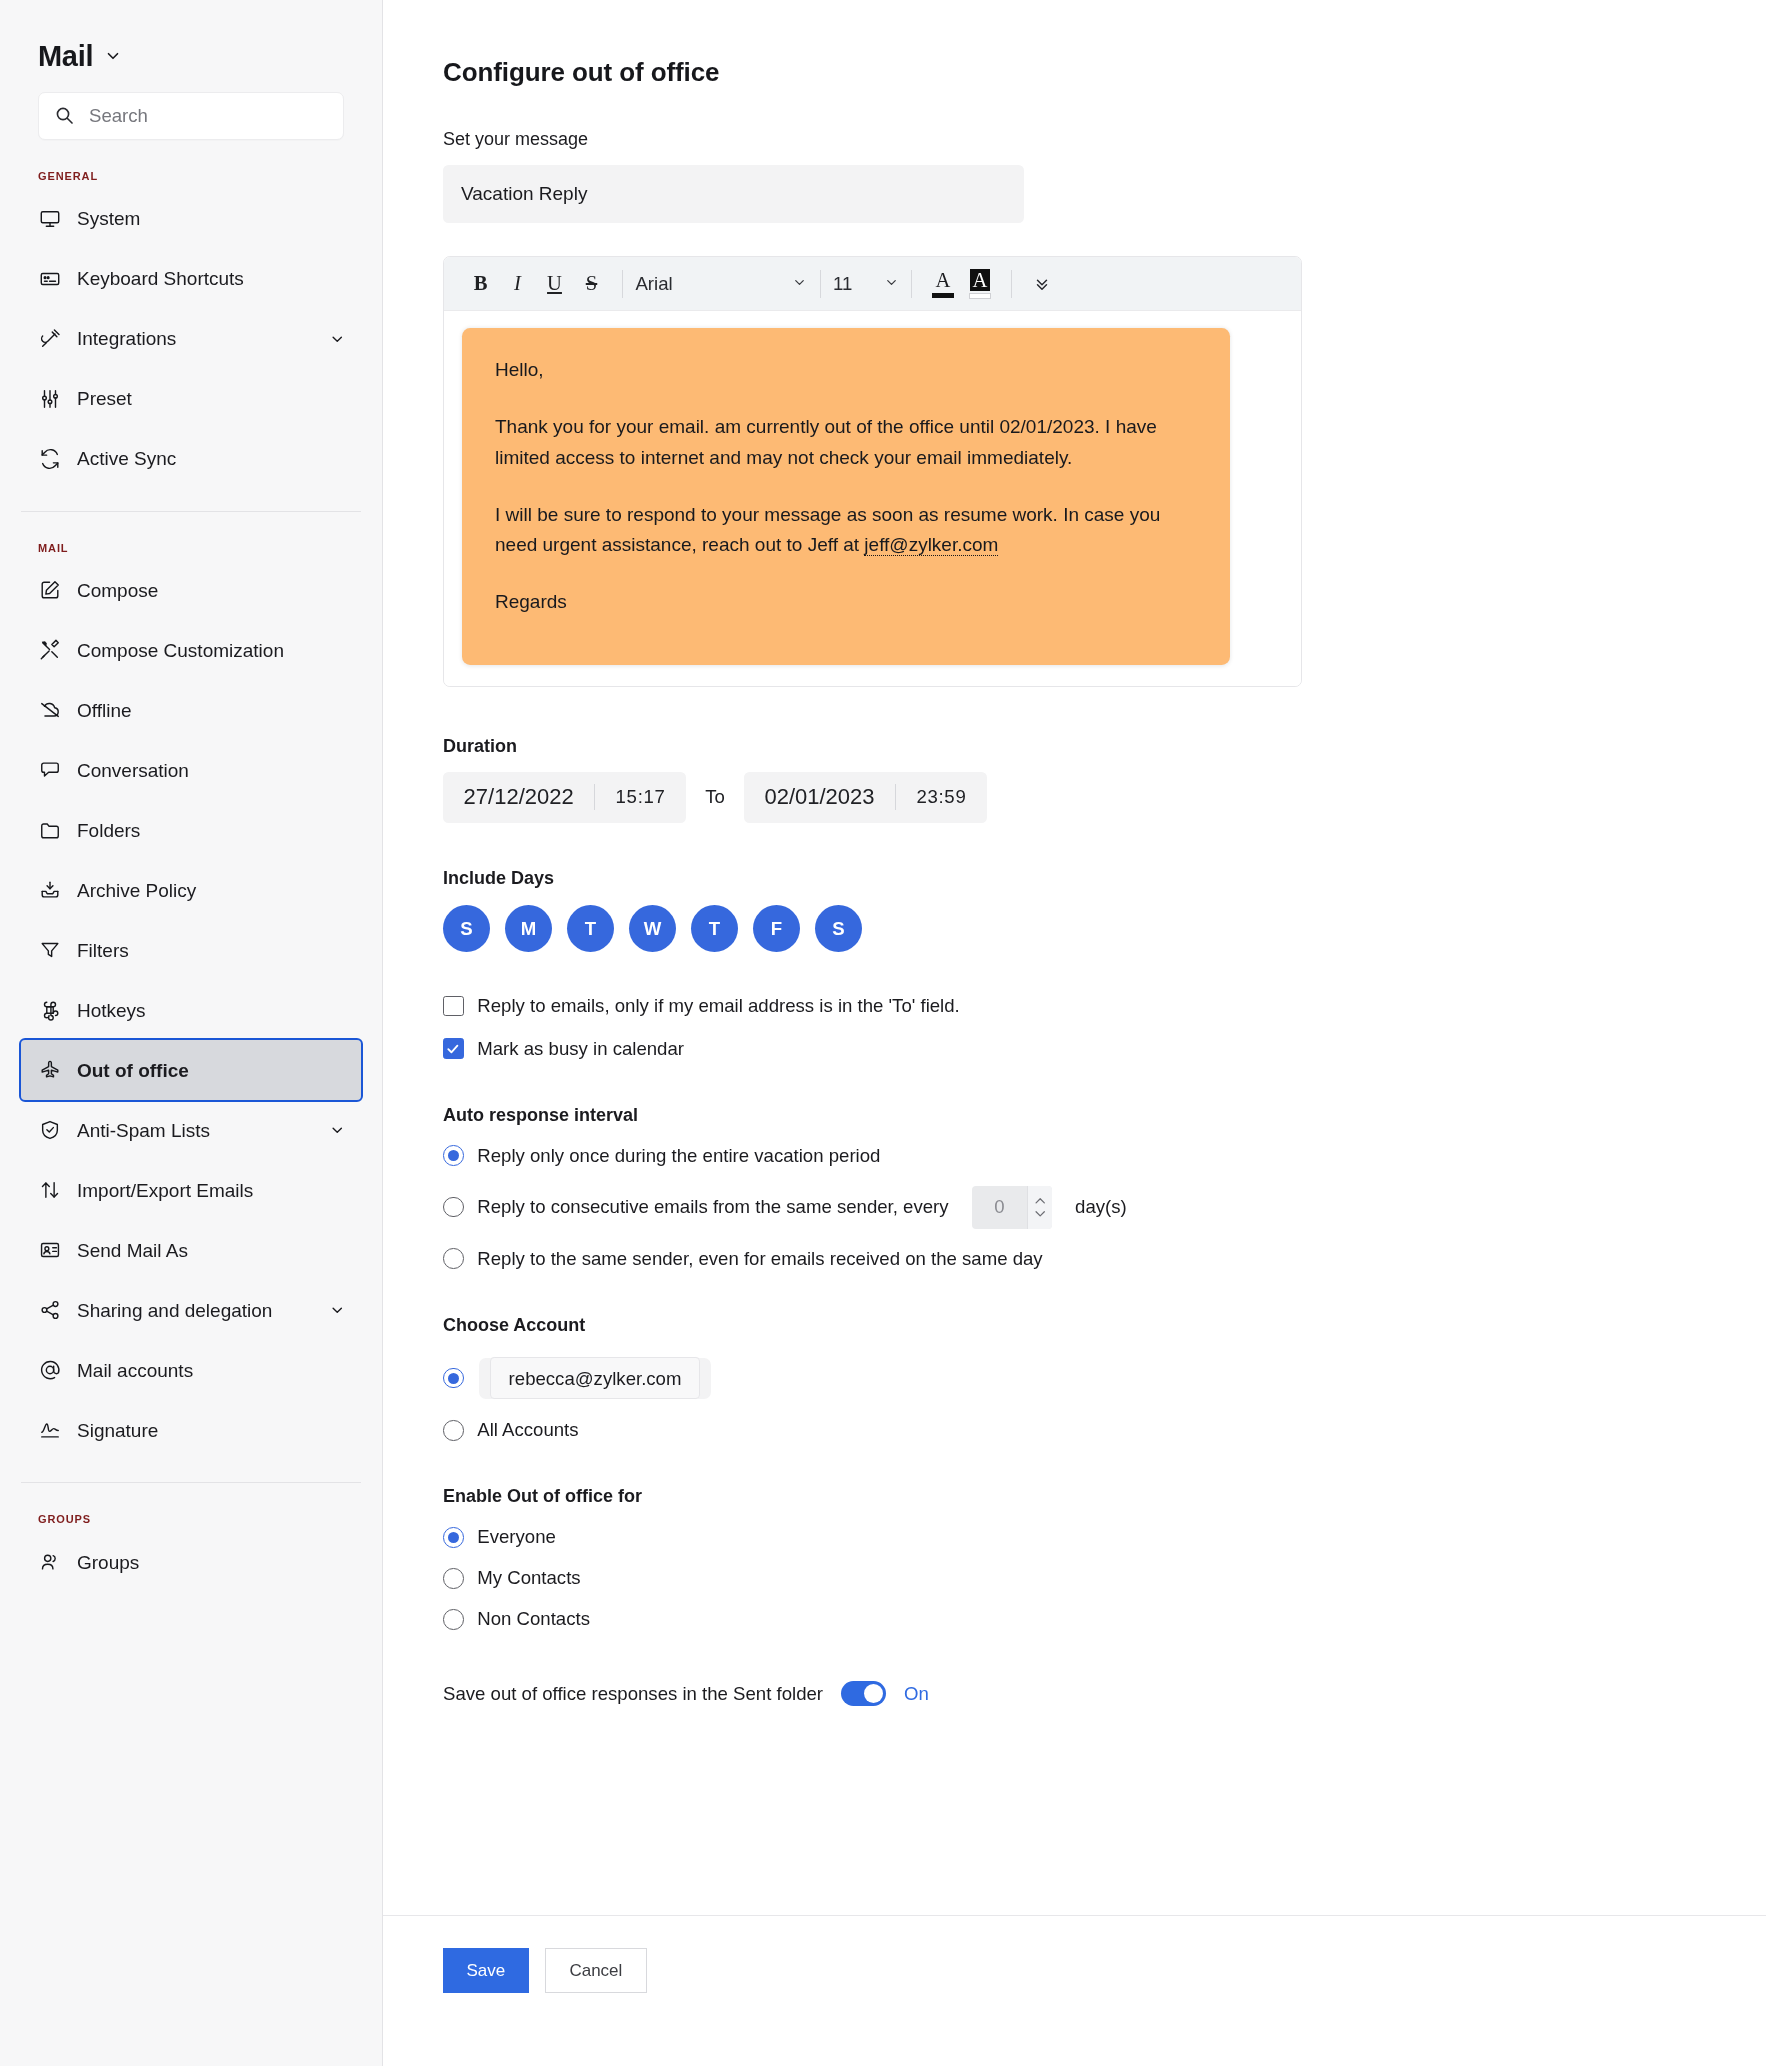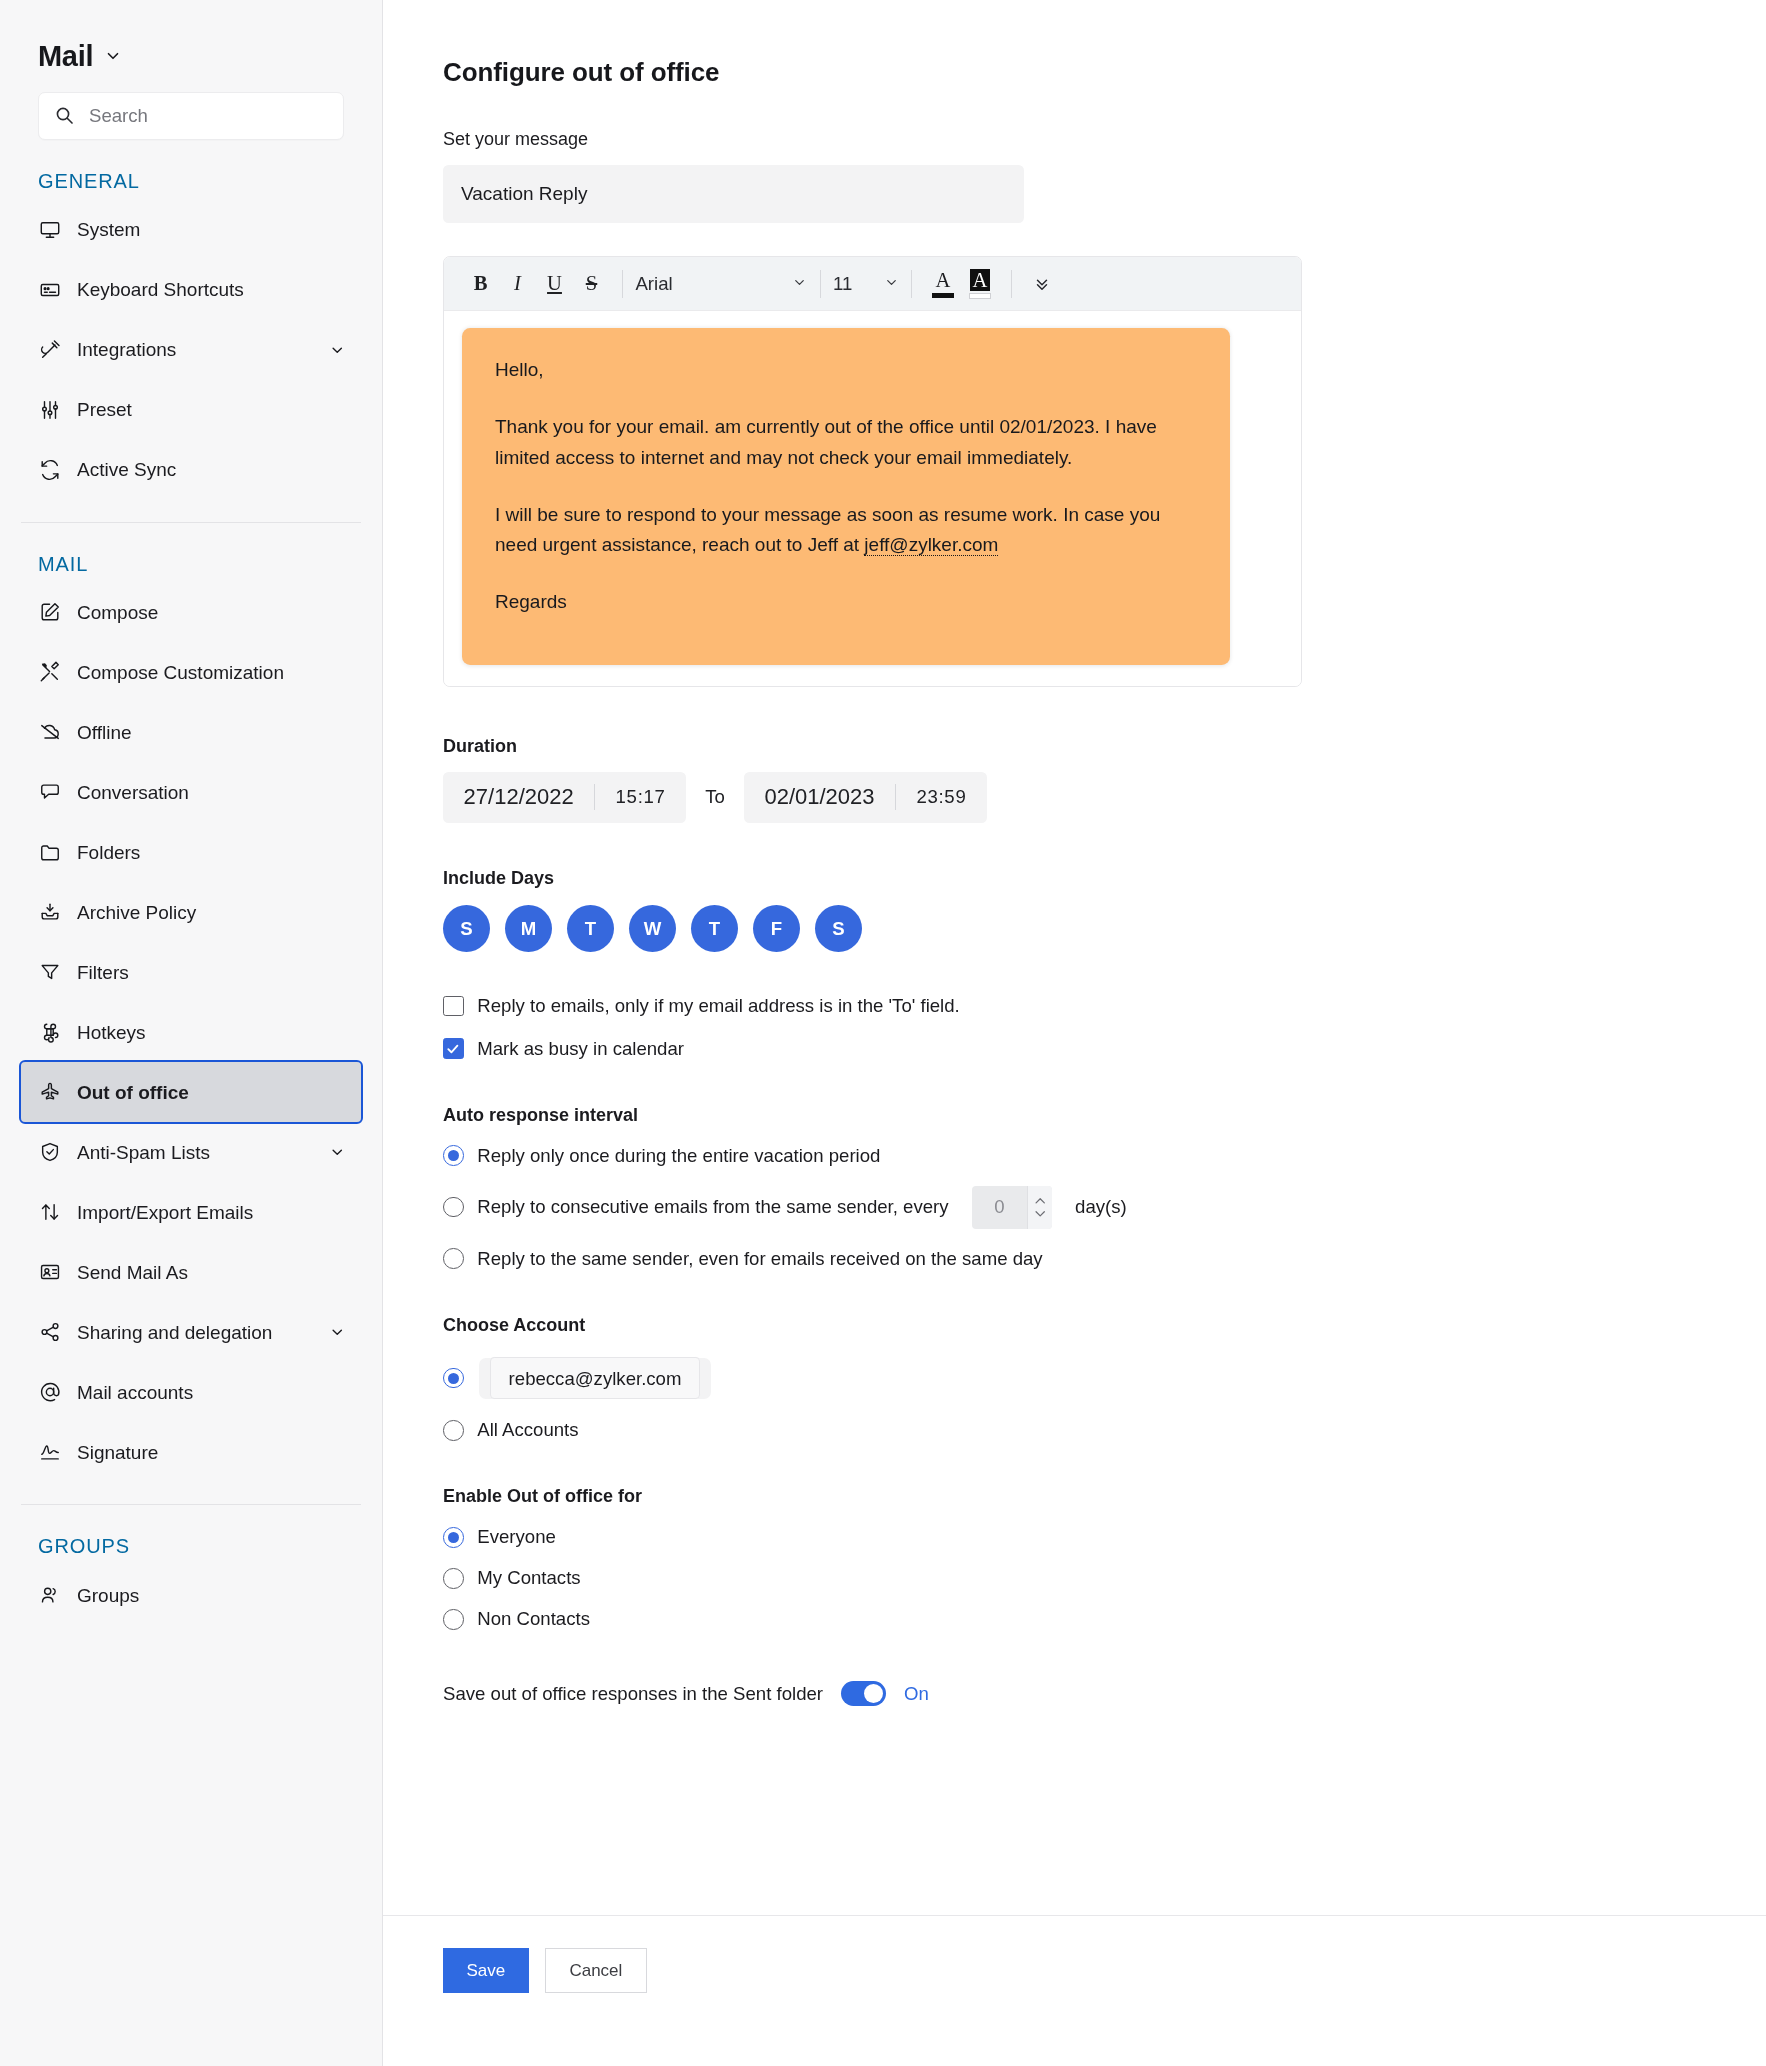--- a/index.html
+++ b/index.html
@@ -41,22 +41,22 @@
   }
   .search-box .mag { flex:0 0 auto; }
   .search-input {
     border: none; outline: none; background: transparent;
     font-family: "Liberation Sans", sans-serif;
     font-size: 18.6px; color: #1b1b1f; width: 100%;
   }
   .search-input::placeholder { color:#76777d; }
 
   .sec-label {
-    font-size: 20px; font-weight: 400; letter-spacing: 0.9px;
-    color: #0369a1; padding: 30px 0 6.9px 38px; text-transform: uppercase;
+    font-size: 11px; font-weight: 700; letter-spacing: 0.9px;
+    color: #7f1d1d; padding: 30px 0 6.9px 38px; text-transform: uppercase;
   }
   .nav-list { padding: 0 20.6px 0 20.6px; }
   .nav-item {
     display:flex; align-items:center; gap: 15px;
     height: 60px; padding: 0 15px 0 18px;
     border-radius: 5.5px; cursor: pointer;
     position: relative;
   }
   .nav-item .ico { width:23.4px; height:23.4px; flex:0 0 23.4px; display:flex; align-items:center; justify-content:center; }
   .nav-label { font-size: 19px; color:#1b1b1f; line-height:1; white-space:nowrap; }

